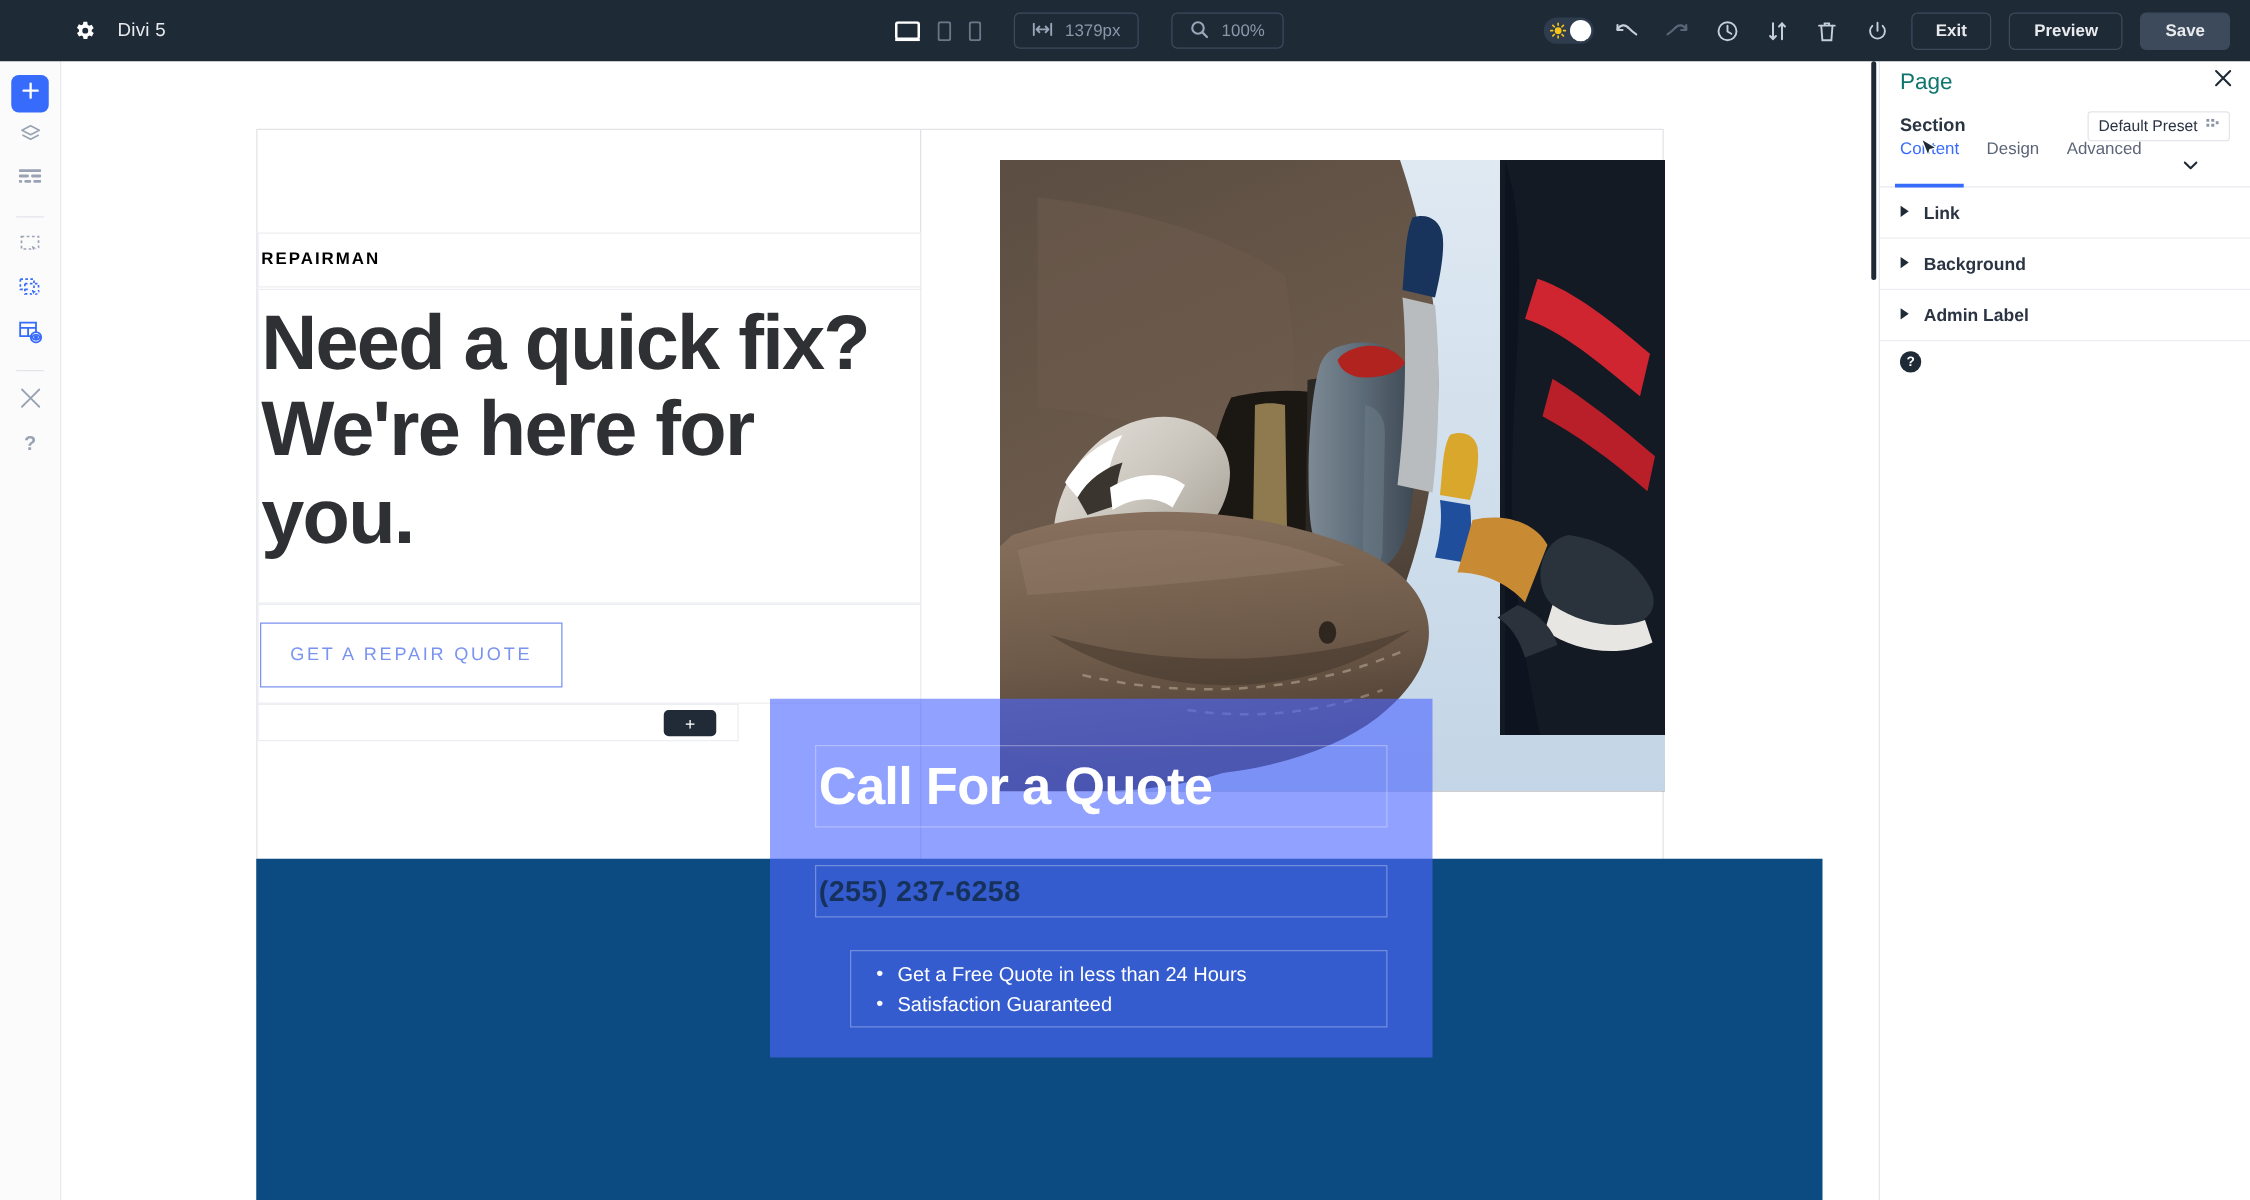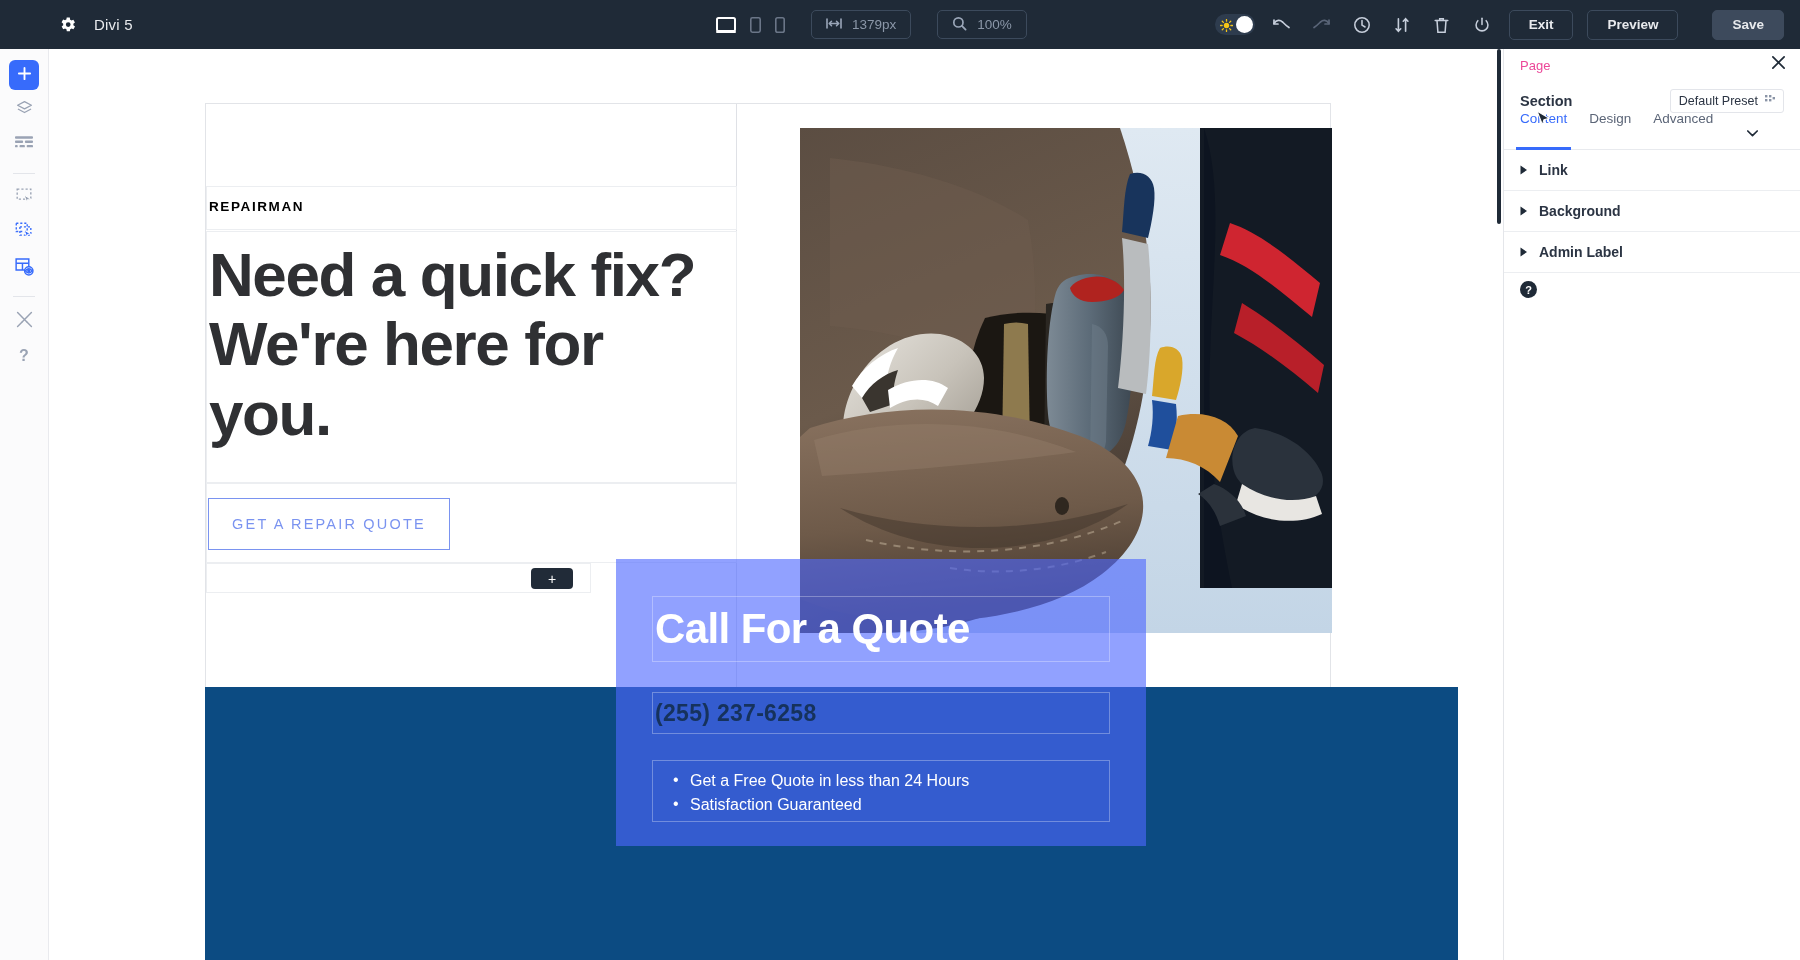--- a/index.html
+++ b/index.html
@@ -49,21 +49,21 @@
     width: 17px; height: 17px; border-radius: 50%; background: #fff;
   }
   .tb-icon { width: 26px; height: 26px; display: flex; align-items: center; justify-content: center; cursor: pointer; }
   .tb-btn {
     height: 30px; padding: 0 19px;
     border: 1px solid #3c4a5c; border-radius: 5px;
     color: #e8eaed; font-size: 13.5px; font-weight: bold;
     display: flex; align-items: center; cursor: pointer;
     background: transparent;
   }
-  .tb-btn.primary { background: #3d4a5c; border-color: #3d4a5c; margin-left: 20px; }
+  .tb-btn.primary { background: #3d4a5c; border-color: #3d4a5c; }
 
   
   #leftrail {
     position: absolute; top: 49px; left: 0;
     width: 49px; height: 911px;
     background: #fbfbfc;
     border-right: 1px solid #e9eaee;
     display: flex; flex-direction: column; align-items: center;
     padding-top: 11px;
     z-index: 30;
@@ -146,21 +146,21 @@
     width: 530px; height: 287px;
     background: rgba(78,104,255,.62);
     z-index: 10;
   }
   .mod-inner { position: absolute; left: 36px; top: 37px; width: 458px; }
   .mod-box { border: 1px solid rgba(255,255,255,.30); }
   .mod-title-box { height: 66px; display: flex; align-items: center; padding-left: 2px; }
   .mod-title { color: #fff; font-size: 42px; font-weight: bold; letter-spacing: -.6px; }
   .mod-phone-box { height: 42px; margin-top: 30px; display: flex; align-items: center; padding-left: 2px; }
   .mod-phone { color: #16325c; font-size: 23px; font-weight: bold; letter-spacing: .3px; }
-  .mod-list-box { height: 62px; margin-top: 26px; padding: 8px 0 0 2px; }
+  .mod-list-box { height: 62px; margin-top: 26px; padding: 8px 0 0 2px; margin-left: 28px; }
   .mod-list { list-style: none; }
   .mod-list li {
     color: #fff; font-size: 16px; line-height: 24px;
     position: relative; padding-left: 35px;
   }
   .mod-list li::before {
     content: "•"; position: absolute; left: 18px; top: -1px; font-size: 16px;
   }
 
   
@@ -172,21 +172,21 @@
     z-index: 40;
   }
   #panel-scrollbar {
     position: absolute; top: 49px; left: 1497px;
     width: 4px; height: 175px; background: #1f2a37; border-radius: 2px; z-index: 45;
   }
   .panel-header {
     position: relative; height: 33px; display: flex; align-items: center;
     padding: 0 16px;
   }
-  .panel-title { color: #ec4899; font-size: 13px; }
+  .panel-title { color: #0f766e; font-size: 18px; }
   .panel-close { position: absolute; right: 14px; top: 6px; cursor: pointer; }
   .panel-section-row {
     height: 38px; display: flex; align-items: center; justify-content: space-between;
     padding: 0 16px;
     gap: 42px;
   }
   .panel-section-label { color: #2b3443; font-size: 14.5px; font-weight: bold; }
   .preset-btn {
     display: flex; align-items: center; gap: 7px;
     height: 24px; padding: 0 8px;

